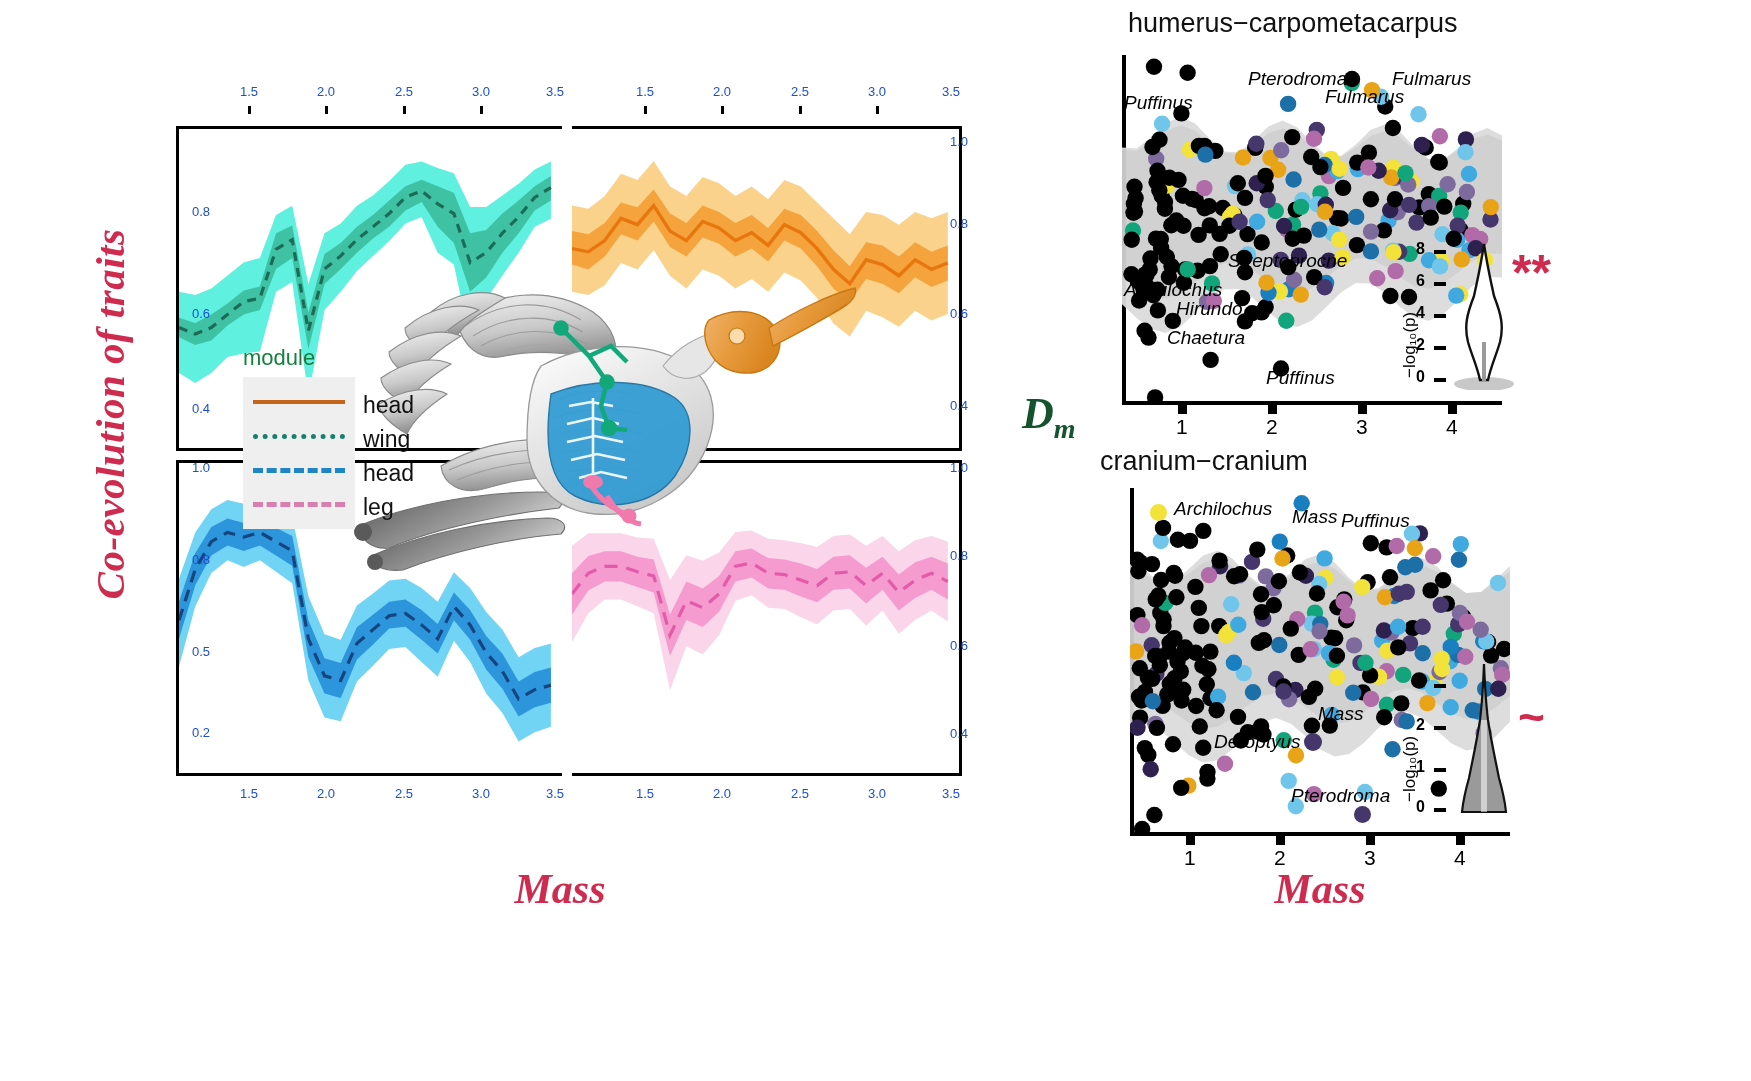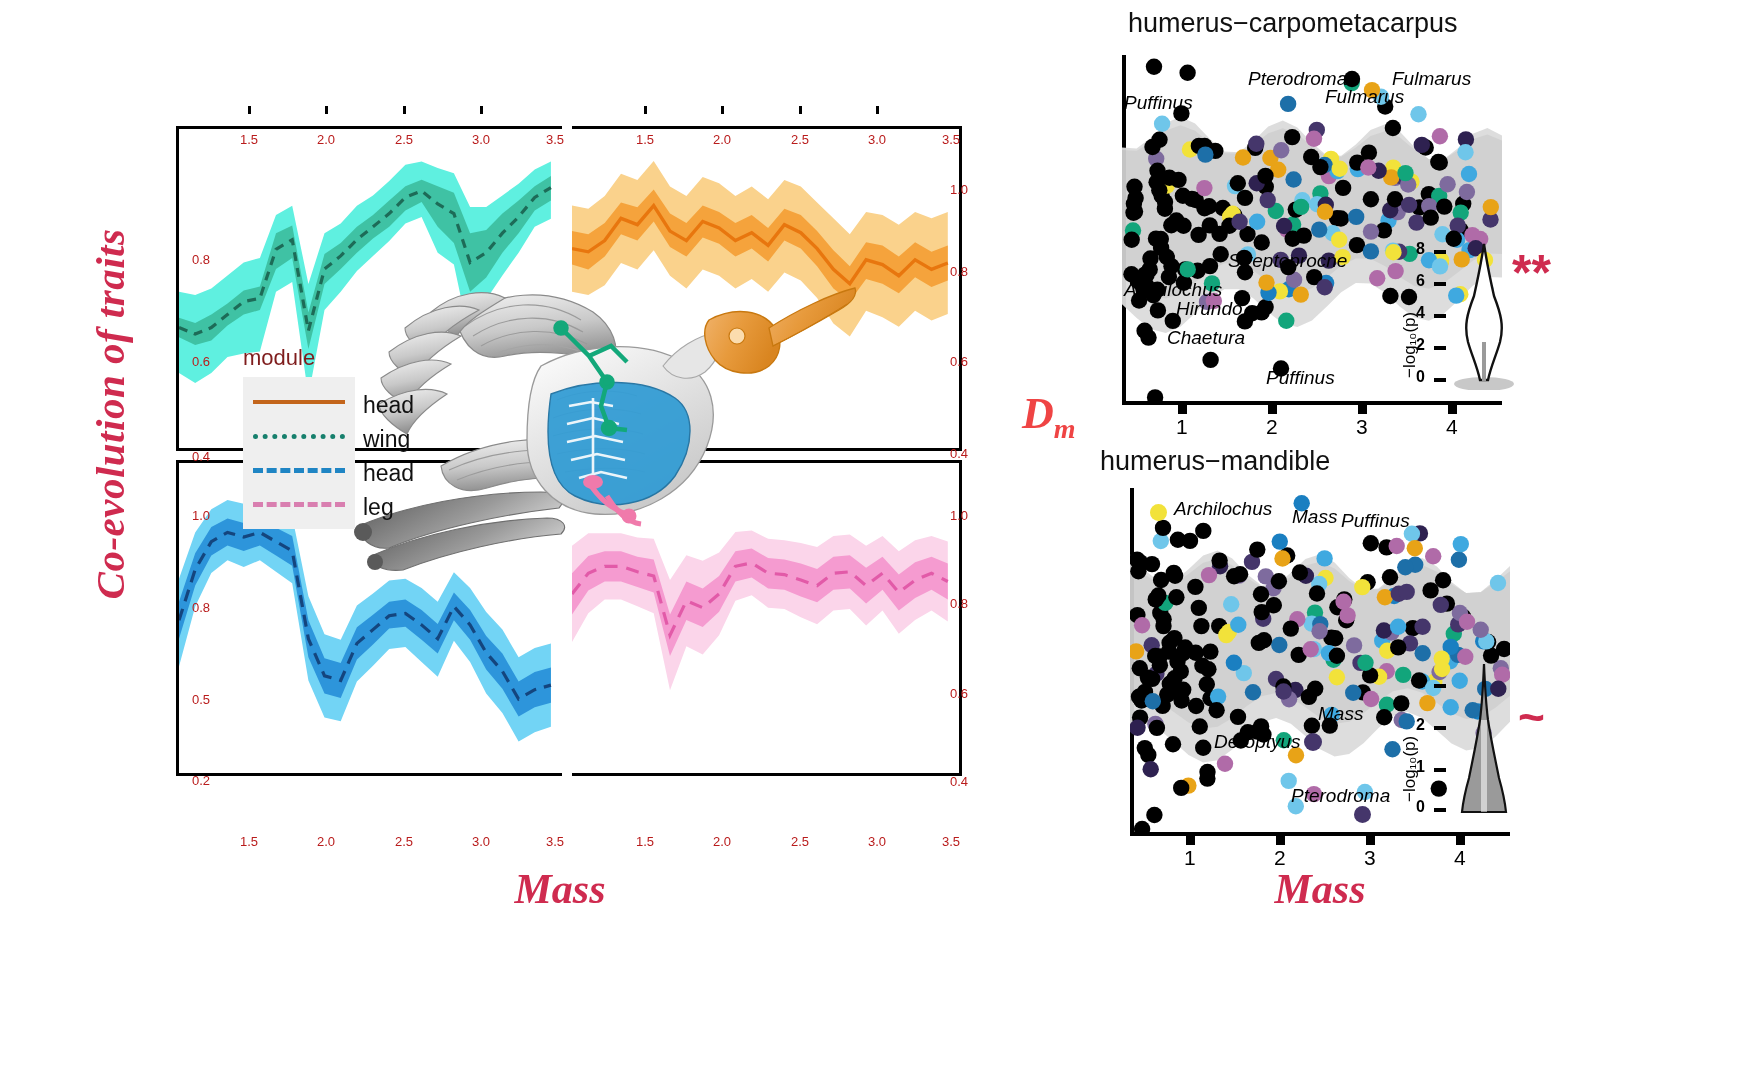--- a/index.html
+++ b/index.html
@@ -14,30 +14,30 @@
     font-size:41px;color:#cf2b4f;letter-spacing:.5px;
     font-family:"Liberation Serif","DejaVu Serif",serif;
   }
   #mass-left{left:430px;top:865px;width:260px;text-align:center;
     font-style:italic;font-weight:bold;font-size:42px;color:#cf2b4f;
     font-family:"Liberation Serif","DejaVu Serif",serif;}
   #mass-right{left:1100px;top:865px;width:440px;text-align:center;
     font-style:italic;font-weight:bold;font-size:42px;color:#cf2b4f;
     font-family:"Liberation Serif","DejaVu Serif",serif;}
   #dm-label{left:1022px;top:388px;font-style:italic;font-weight:bold;
-    font-size:44px;color:#ef4444;font-family:"Liberation Serif","DejaVu Serif",serif;}
+    font-size:44px;color:#14532d;font-family:"Liberation Serif","DejaVu Serif",serif;}
   #dm-label sub{font-size:28px;}
   
   .panel{position:absolute;background:#ffffff;}
-  .tick-lab{position:absolute;font-size:13px;color:#b91c1c;
-    font-family:"Liberation Sans","DejaVu Sans",sans-serif;margin-top:48px;}
+  .tick-lab{position:absolute;font-size:13px;color:#1d4ed8;
+    font-family:"Liberation Sans","DejaVu Sans",sans-serif;}
   .axis-line{position:absolute;background:#000;}
   
   #legend{position:absolute;left:243px;top:345px;}
-  #legend .ltitle{font-size:22px;color:#7f1d1d;margin-bottom:6px;}
+  #legend .ltitle{font-size:22px;color:#15803d;margin-bottom:6px;}
   #legend .lbox{background:#efefef;padding:8px 10px;display:inline-block;}
   #legend .lrow{display:flex;align-items:center;height:34px;}
   #legend .lkey{width:92px;height:0;border-top-width:4px;border-top-style:solid;}
   .llabel{position:absolute;font-size:23px;color:#111;}
   
   .sc-title{position:absolute;font-size:27px;color:#111;}
   .sp-label{position:absolute;font-style:italic;font-size:19px;color:#000;white-space:nowrap;}
   .vio-tick{position:absolute;font-size:16px;font-weight:bold;color:#000;}
   .vio-ylab{position:absolute;font-size:17px;color:#000;white-space:nowrap;
     transform:rotate(-90deg);transform-origin:left top;}
@@ -556,21 +556,21 @@
   <i class="axis-line" style="left:42px;top:140px;width:12px;height:4px;"></i>
   <svg width="70" height="152" viewBox="0 0 70 152" style="position:absolute;left:58px;top:0;">
     <ellipse cx="34" cy="146" rx="30" ry="7" fill="#c8c8c8"></ellipse>
     <path d="M34 6 C 31 26, 28 40, 24 58 C 17 76, 14 88, 18 104 C 22 118, 27 128, 30 142
              L 38 142 C 41 128, 46 118, 50 104 C 54 88, 51 76, 44 58 C 40 40, 37 26, 34 6 Z" fill="#ffffff" stroke="#111" stroke-width="2.4"></path>
     <rect x="32" y="104" width="4" height="40" fill="#9a9a9a"></rect>
   </svg>
 </div>
 <div class="sig" style="left:1512px;top:244px;font-size:50px;">**</div>
 
-<div class="sc-title" style="left:1100px;top:446px;">humerus−mandible</div>
+<div class="sc-title" style="left:1100px;top:446px;">cranium−cranium</div>
 
 <div class="abs" style="left:1130px;top:488px;width:380px;height:348px;">
   <i class="axis-line" style="left:0;top:0;width:4px;height:348px;"></i>
   <i class="axis-line" style="left:0;top:344px;width:380px;height:4px;"></i>
   <svg width="380" height="348" viewBox="0 0 380 348" style="position:absolute;left:0;top:0;">
     <g id="band-bot" fill="#d9d9d9" opacity="0.95">
         <path d="M0.0,66.6 L 14.6,82.1 L 29.2,93.8 L 43.8,93.3 L 58.5,81.3 L 73.1,67.4 L 87.7,62.4 L 102.3,70.6 L 116.9,86.1 L 131.5,97.6 L 146.2,96.9 L 160.8,84.8 L 175.4,70.9 L 190.0,66.2 L 204.6,74.6 L 219.2,90.1 L 233.8,101.5 L 248.5,100.5 L 263.1,88.2 L 277.7,74.5 L 292.3,70.0 L 306.9,78.6 L 321.5,94.1 L 336.2,105.3 L 350.8,104.1 L 365.4,91.7 L 380.0,78.0 L 380.0,233.7 L 365.4,248.7 L 350.8,260.0 L 336.2,262.5 L 321.5,255.5 L 306.9,242.5 L 292.3,229.9 L 277.7,224.1 L 263.1,228.0 L 248.5,240.1 L 233.8,255.1 L 219.2,266.1 L 204.6,268.5 L 190.0,261.2 L 175.4,248.1 L 160.8,235.7 L 146.2,230.1 L 131.5,234.2 L 116.9,246.4 L 102.3,261.4 L 87.7,272.3 L 73.1,274.4 L 58.5,267.0 L 43.8,253.8 L 29.2,241.5 L 14.6,236.1 L 0.0,240.4 Z" fill="#dcdcdc"></path>
         <path d="M0.0,66.6 L 14.6,82.1 L 29.2,93.8 L 43.8,93.3 L 58.5,81.3 L 73.1,67.4 L 87.7,62.4 L 102.3,70.6 L 116.9,86.1 L 131.5,97.6 L 146.2,96.9 L 160.8,84.8 L 175.4,70.9 L 190.0,66.2 L 204.6,74.6 L 219.2,90.1 L 233.8,101.5 L 248.5,100.5 L 263.1,88.2 L 277.7,74.5 L 292.3,70.0 L 306.9,78.6 L 321.5,94.1 L 336.2,105.3 L 350.8,104.1 L 365.4,91.7 L 380.0,78.0 L 380.0,233.7 L 365.4,248.7 L 350.8,260.0 L 336.2,262.5 L 321.5,255.5 L 306.9,242.5 L 292.3,229.9 L 277.7,224.1 L 263.1,228.0 L 248.5,240.1 L 233.8,255.1 L 219.2,266.1 L 204.6,268.5 L 190.0,261.2 L 175.4,248.1 L 160.8,235.7 L 146.2,230.1 L 131.5,234.2 L 116.9,246.4 L 102.3,261.4 L 87.7,272.3 L 73.1,274.4 L 58.5,267.0 L 43.8,253.8 L 29.2,241.5 L 14.6,236.1 L 0.0,240.4 Z" fill="#cfcfcf" transform="translate(0,20.88) scale(1,0.8)"></path>
       </g>
     <g id="pts-bot">

